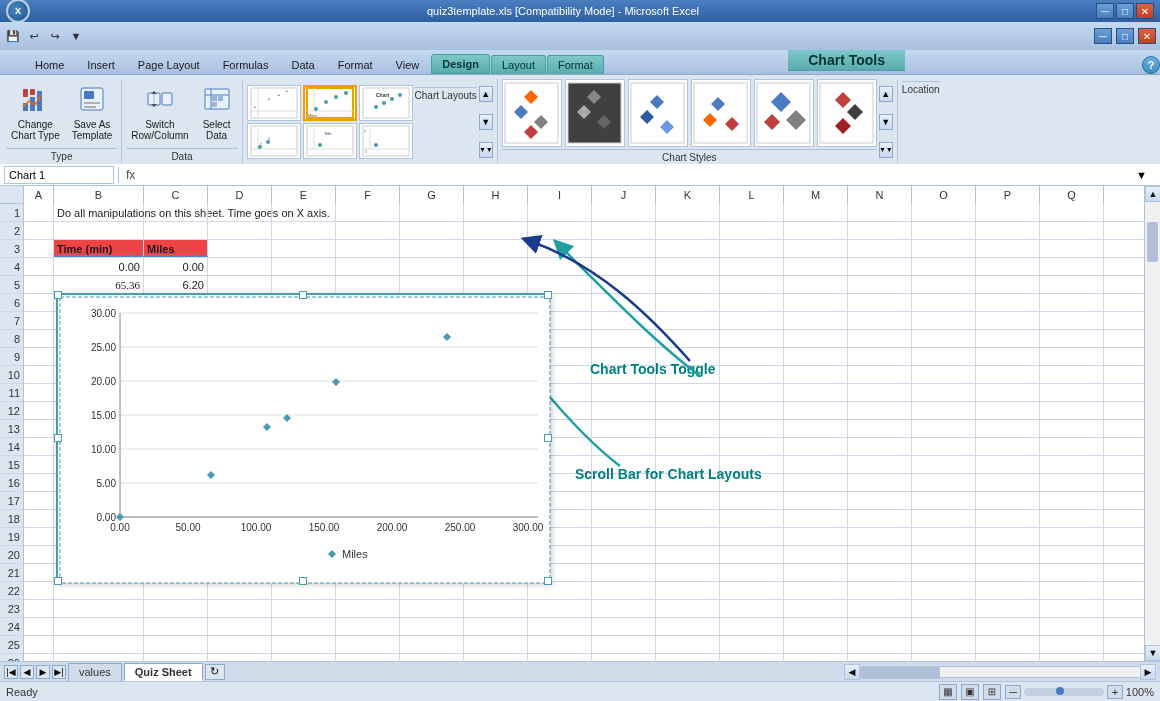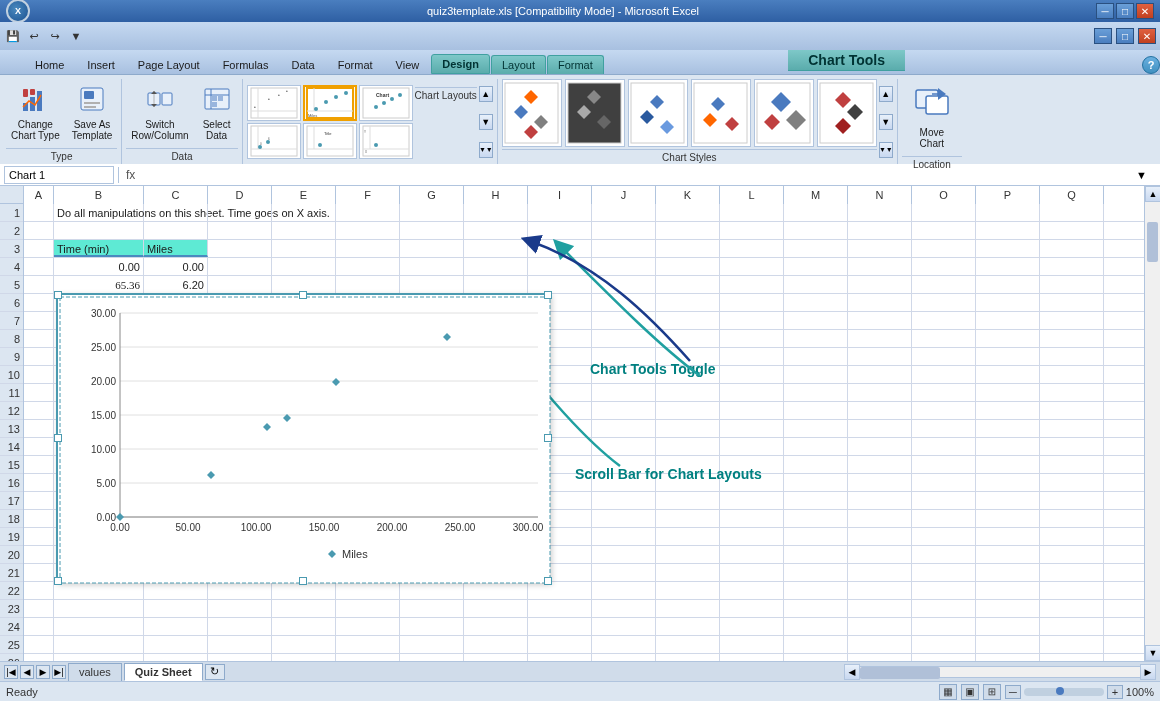--- a/index.html
+++ b/index.html
@@ -236,21 +236,21 @@
       border-right: 1px solid #d0d8e8;
       font-size: 11px;
       padding: 0 3px;
       line-height: 18px;
       overflow: hidden;
       white-space: nowrap;
       color: #1a1a1a;
     }
     .cell.narrow { min-width: 30px; max-width: 30px; }
     .cell.right { text-align: right; }
-    .cell.header-cell { background: #5eead4; font-weight: normal; border-bottom: 2px solid #4a8abf; }
+    .cell.header-cell { background: #ef4444; font-weight: bold; border-bottom: 2px solid #4a8abf; }
 
     
     .v-scrollbar {
       width: 16px;
       background: #f0f0f0;
       border-left: 1px solid #b0c4de;
       display: flex;
       flex-direction: column;
     }
     .scroll-track { flex: 1; background: #f0f0f0; }
@@ -667,33 +667,20 @@
       </div>
 
       <div class="scroll-btns" style="height:72px; display:flex; flex-direction:column; justify-content:space-between; margin-top:0;">
         <div class="scroll-btn">▲</div>
         <div class="scroll-btn">▼</div>
         <div class="scroll-btn" style="font-size:7px;">▼▼</div>
       </div>
     </div>
 
     <div class="ribbon-group" style="border-right:none;">
-      <div class="ribbon-group-buttons">
-        <div class="move-chart-btn">
-          <div style="font-size:28px; line-height:1; margin-bottom:2px;">
-            <svg width="36" height="36" viewBox="0 0 36 36">
-              <rect x="2" y="6" width="22" height="18" rx="2" fill="#e8f0fa" stroke="#4a7abf" stroke-width="1.5"></rect>
-              <rect x="12" y="12" width="22" height="18" rx="2" fill="white" stroke="#4a7abf" stroke-width="1.5"></rect>
-              <polygon points="24,4 32,10 24,16" fill="#4a7abf"></polygon>
-              <line x1="18" y1="10" x2="28" y2="10" stroke="#4a7abf" stroke-width="1.5"></line>
-            </svg>
-          </div>
-          <span>Move<br>Chart</span>
-        </div>
-      </div>
       <div class="ribbon-group-label">Location</div>
     </div>
   </div>
 
   <div class="formula-bar">
     <input class="name-box" value="Chart 1" readonly="" style="">
     <div class="formula-bar-divider"></div>
     <span class="formula-icon">fx</span>
     <input class="formula-input" value="" style="">
     <div style="width:20px; cursor:pointer; display:flex; align-items:center;">▼</div>

